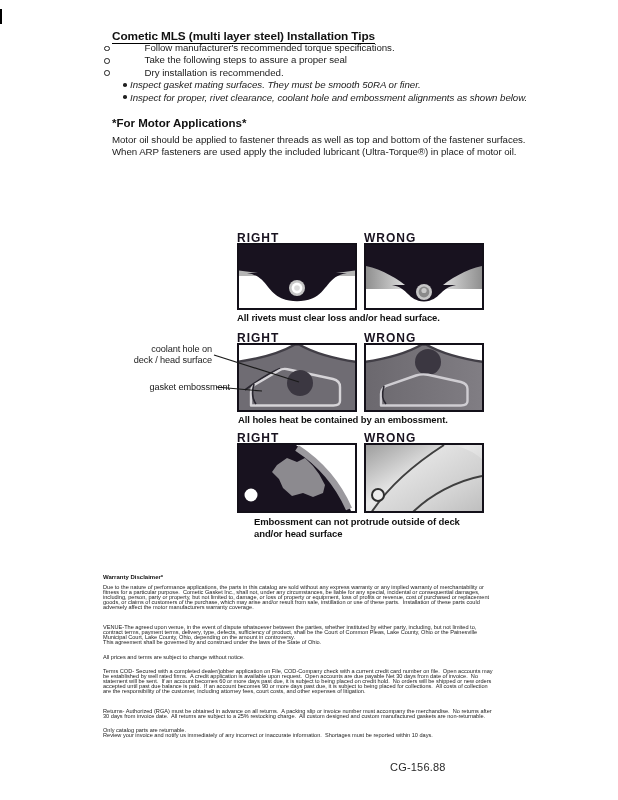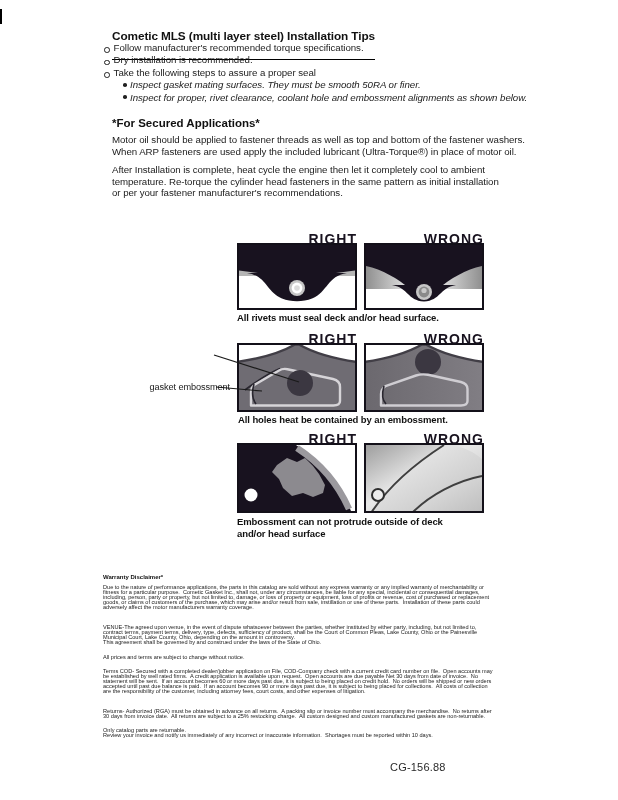--- a/index.html
+++ b/index.html
@@ -1,31 +1,31 @@
 <!DOCTYPE html>
 <html><head>
 <meta charset="utf-8">
 <style>
   html,body{margin:0;padding:0;background:#ffffff;}
   .page{position:relative;width:618px;height:800px;background:#ffffff;overflow:hidden;
         font-family:"Liberation Sans","DejaVu Sans",sans-serif;color:#1b1b1b;}
   .abs{position:absolute;}
   .title{font-size:11.8px;font-weight:bold;letter-spacing:-0.1px;color:#111;
-         border-bottom:1.6px solid #000;padding-bottom:16px;display:inline-block;}
+         border-bottom:1.6px solid #000;padding-bottom:0;display:inline-block;}
   .bullets{font-size:9.7px;line-height:12.4px;color:#1b1b1b;letter-spacing:-0.05px;}
-  .brow{display:flex;align-items:center;}
+  .brow{display:flex;align-items:flex-start;gap:31px;}
   .bdot{width:3.6px;height:3.6px;border:1px solid #222;border-radius:50%;
         margin:3.6px 4px 0 0;flex:0 0 auto;}
   .sbrow{display:flex;align-items:flex-start;margin-left:19px;font-style:italic;}
   .sdot{width:3.6px;height:3.6px;background:#222;border-radius:50%;
         margin:3.8px 3.5px 0 0;flex:0 0 auto;}
   .h2{font-size:11.5px;font-weight:bold;color:#111;}
   .body-p{font-size:9.7px;line-height:11.7px;white-space:pre;letter-spacing:-0.05px;color:#1b1b1b;}
-  .figlabel{font-size:14px;font-weight:bold;letter-spacing:1px;color:#18121f;
-            width:120px;text-align:right;}
+  .figlabel{font-size:12px;font-weight:bold;letter-spacing:1px;color:#18121f;
+            width:120px;text-align:left;}
   .figcap{font-size:9.5px;font-weight:bold;color:#111;white-space:pre;line-height:12px;letter-spacing:-0.1px;}
   .callout{font-size:9.2px;color:#1b1b1b;white-space:pre;line-height:11px;
            text-align:right;letter-spacing:-0.1px;}
   .legal{font-size:5.6px;line-height:5.05px;white-space:pre;color:#222;letter-spacing:0;}
   .legal-h{font-size:6px;font-weight:bold;color:#111;white-space:pre;}
   .footer-code{font-size:11px;color:#2a2a2a;letter-spacing:0.2px;}
   svg{display:block;}
 </style>
 </head>
 <body>
@@ -38,42 +38,39 @@
     <span class="title">Cometic MLS (multi layer steel) Installation Tips</span>
   </div>
 
   <div class="abs bullets" style="left:104px;top:42px;width:460px;">
     <div class="brow">
       <span class="bdot"></span>
       <span>Follow manufacturer's recommended torque specifications.</span>
     </div>
     <div class="brow">
       <span class="bdot"></span>
-      <span>Dry installation is recommended.</span>
+      <span>Take the following steps to assure a proper seal</span>
     </div>
     <div class="brow">
       <span class="bdot"></span>
-      <span>Take the following steps to assure a proper seal</span>
+      <span>Dry installation is recommended.</span>
     </div>
     <div class="sbrow">
       <span class="sdot"></span>
       <span>Inspect gasket mating surfaces.  They must be smooth 50RA or finer.</span>
     </div>
     <div class="sbrow">
       <span class="sdot"></span>
       <span>Inspect for proper, rivet clearance, coolant hole and embossment alignments as shown below.</span>
     </div>
   </div>
 
-  <div class="abs h2" style="left:112px;top:117px;">*For Secured Applications*</div>
-  <div class="abs body-p" style="left:112px;top:134px;">Motor oil should be applied to fastener threads as well as top and bottom of the fastener washers.
+  <div class="abs h2" style="left:112px;top:117px;">*For Motor Applications*</div>
+  <div class="abs body-p" style="left:112px;top:134px;">Motor oil should be applied to fastener threads as well as top and bottom of the fastener surfaces.
 When ARP fasteners are used apply the included lubricant (Ultra-Torque®) in place of motor oil.</div>
-  <div class="abs body-p" style="left:112px;top:164px;">After Installation is complete, heat cycle the engine then let it completely cool to ambient
-temperature. Re-torque the cylinder head fasteners in the same pattern as initial installation
-or per your fastener manufacturer's recommendations.</div>
 
   <div class="abs figlabel" style="left:237px;top:231px;">RIGHT</div>
   <div class="abs figlabel" style="left:364px;top:231px;">WRONG</div>
 
   <div class="abs" style="left:237px;top:243px;">
     <svg width="120" height="67" viewBox="0 0 120 67">
       <rect width="120" height="67" fill="#18121f"></rect>
       <rect y="33" width="120" height="34" fill="#ffffff"></rect>
       <polygon points="2,27.5 44,33 2,33" fill="#b5b5b5"></polygon>
       <polygon points="118,27.5 76,33 118,33" fill="#b5b5b5"></polygon>
@@ -102,25 +99,27 @@
       <path d="M2,23 C18,26 34,36 46,46 L2,46 Z" fill="url(#f1L)"></path>
       <path d="M118,23 C102,26 86,36 74,46 L118,46 Z" fill="url(#f1R)"></path>
       <path d="M28,42 C45,45 43,57.5 60,58.5 C77,57.5 75,45 92,42 Z" fill="#18121f"></path>
       <circle cx="60" cy="49" r="8" fill="#c6c6c6"></circle>
       <circle cx="60" cy="49" r="5.4" fill="#8a8a8a"></circle>
       <circle cx="60" cy="47.5" r="2.6" fill="#c9c9c9"></circle>
       <rect x="1" y="1" width="118" height="65" fill="none" stroke="#131019" stroke-width="2"></rect>
     </svg>
   </div>
 
-  <div class="abs figcap" style="left:237px;top:312px;">All rivets must seal deck and/or head surface.</div>
+  <div class="abs figcap" style="left:237px;top:312px;">All rivets must clear loss and/or head surface.</div>
 
   <div class="abs figlabel" style="left:237px;top:331px;">RIGHT</div>
   <div class="abs figlabel" style="left:364px;top:331px;">WRONG</div>
 
+  <div class="abs callout" style="left:118px;top:344px;width:94px;">coolant hole on
+deck / head surface</div>
   <div class="abs callout" style="left:134px;top:382px;width:96px;">gasket embossment</div>
 
   <div class="abs" style="left:237px;top:343px;">
     <svg width="120" height="69" viewBox="0 0 120 69">
       <rect width="120" height="69" fill="#ffffff"></rect>
       <path d="M0,19 C24,15.5 45,9 58,1.5 L62,1.5 C75,9 96,15.5 120,19 L120,69 L0,69 Z" fill="#6f6c73" stroke="#413e46" stroke-width="2.5"></path>
       <path d="M8,47 C20,38 32,30 43,25.5" stroke="#2a2730" stroke-width="1.8" fill="none"></path>
       <path d="M14,62.5 L14,49 C14,45.5 15.5,43 18.5,41.2 L42,27.5 C44.5,26 47.5,25.6 50.5,26.2 L96,36 C100.5,37 103,40 103,44 L103,58 C103,61.5 100,62.5 96.5,62.5 Z" fill="none" stroke="#d6d4d8" stroke-width="2.4" stroke-linejoin="round"></path>
       <path d="M17,41 C15,48 15,56 19,61" stroke="#2a2730" stroke-width="1.6" fill="none"></path>
       <circle cx="63" cy="40" r="13" fill="#3b3741"></circle>
@@ -183,21 +182,21 @@
       </defs>
       <rect width="120" height="70" fill="url(#f3bg)"></rect>
       <path d="M80,2 C52,20 24,44 7,70 L48,70 C66,52 92,38 118,33 L118,16 C106,6 94,2 80,2 Z" fill="url(#f3band)"></path>
       <path d="M80,2 C52,20 24,44 7,70" stroke="#3f3f3f" stroke-width="2" fill="none"></path>
       <path d="M118,33 C92,38 66,52 48,70" stroke="#3f3f3f" stroke-width="2" fill="none"></path>
       <circle cx="14" cy="52" r="6" fill="#ededed" stroke="#2e2e2e" stroke-width="2"></circle>
       <rect x="1" y="1" width="118" height="68" fill="none" stroke="#131019" stroke-width="2"></rect>
     </svg>
   </div>
 
-  <div class="abs figcap" style="left:237px;top:516px;">Embossment can not protrude outside of deck
+  <div class="abs figcap" style="left:254px;top:516px;">Embossment can not protrude outside of deck
 and/or head surface</div>
 
   <div class="abs legal-h" style="left:103px;top:574px;">Warranty Disclaimer*</div>
   <div class="abs legal" style="left:103px;top:585px;">Due to the nature of performance applications, the parts in this catalog are sold without any express warranty or any implied warranty of merchantability or
 fitness for a particular purpose.  Cometic Gasket Inc., shall not, under any circumstances, be liable for any special, incidental or consequential damages,
 including, person, party or property, but not limited to, damage, or loss of property or equipment, loss of profits or revenue, cost of purchased or replacement
 goods, or claims of customers of the purchase, which may arise and/or result from sale, instillation or use of these parts.  Installation of these parts could
 adversely affect the motor manufacturers warranty coverage.</div>
   <div class="abs legal" style="left:103px;top:625px;">VENUE-The agreed upon venue, in the event of dispute whatsoever between the parties, whether instituted by either party, including, but not limited to,
 contract terms, payment terms, delivery, type, defects, sufficiency of product, shall be the Court of Common Pleas, Lake County, Ohio or the Painesville

